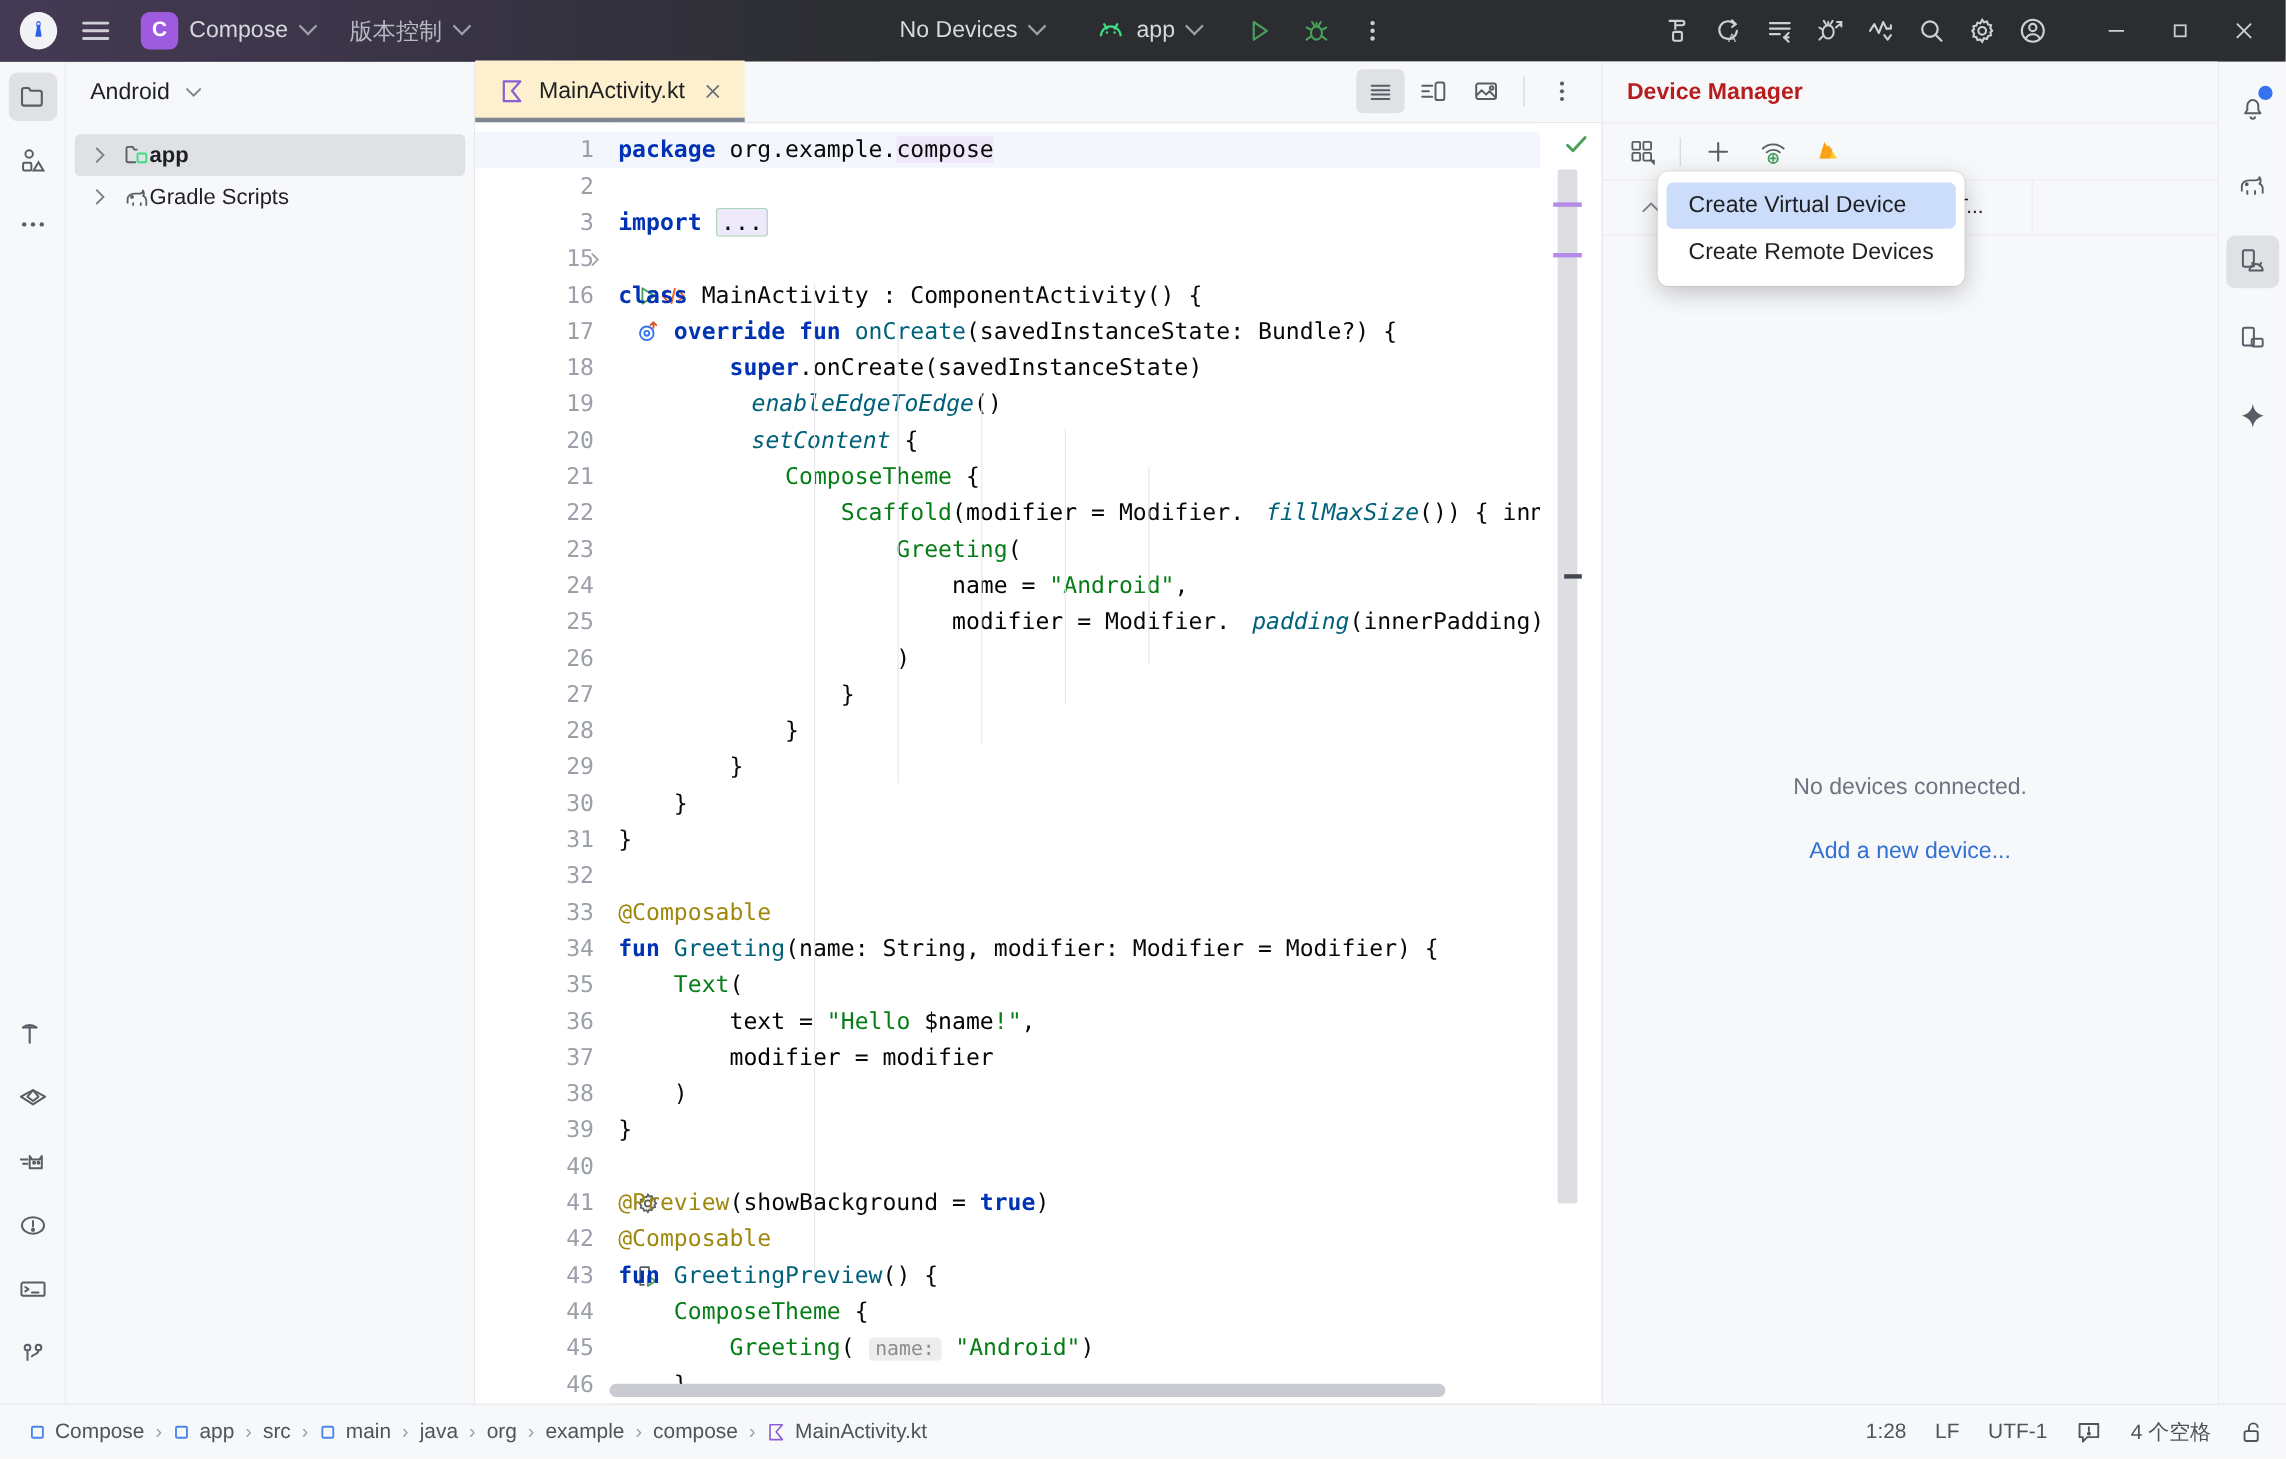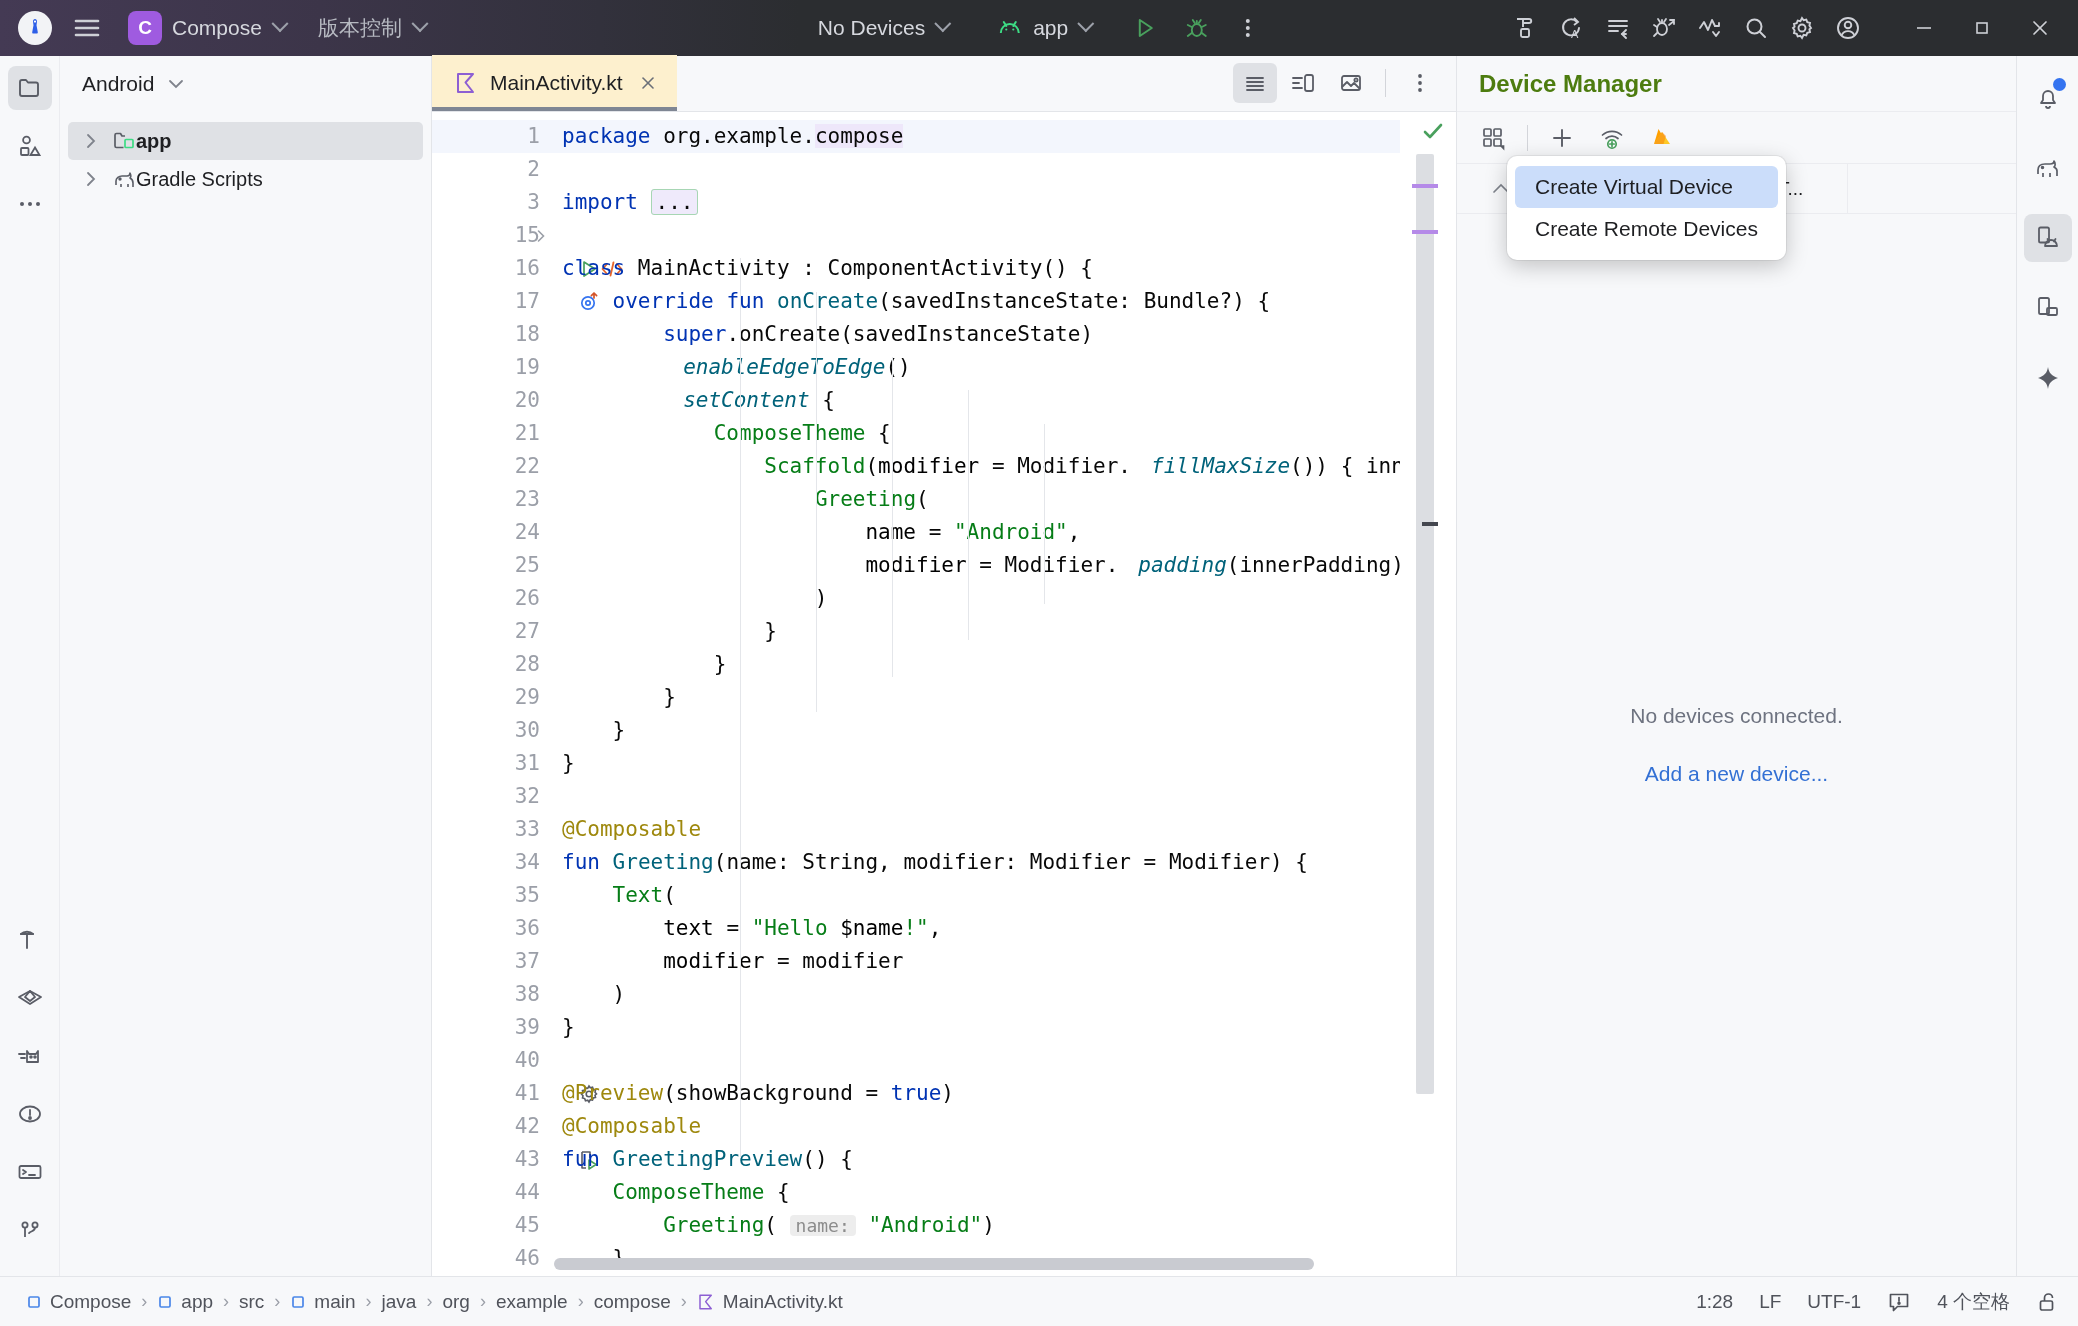--- a/index.html
+++ b/index.html
@@ -148,21 +148,21 @@
     font-size: 21px;
     white-space: pre;
   }
   .ln-row { text-align: right; padding-right: 14px; color: #9B9FA8; position: relative; }
   .ln-row .gicon { position: absolute; right: -46px; top: 0; height: 33px; display:flex; align-items:center; }
   .ln-row .gicon2 { position: absolute; right: -70px; top: 0; height: 33px; display:flex; align-items:center; }
   .ln-row.cur { background: #F3F6FD; }
   .code-row { color: #080808; padding-left: 8px; }
   .code-row.cur { background: #F3F6FD; }
 
-  .k  { color: #0033B3; }           
+  .k  { color: #0033B3; font-weight: bold; }           
   .fn { color: #00627A; font-style: italic; margin-left: 20px; }  
   .cm { color: #067D17; }           
   .st { color: #067D17; }           
   .pm { color: #000000; }           
   .an { color: #9E880D; }           
   .tp { color: #00627A; }           
   .hl { background: #EEE7FA; }      
   .hint {
     background:#EDEDED; color:#8C8C8C; border-radius:4px; padding:0 6px; font-size:18px;
   }
@@ -185,21 +185,21 @@
 
   
   .devmgr {
     width: 560px; flex: 0 0 560px;
     background: #F7F8FA;
     border-left: 1px solid #E3E5E9;
     display: flex; flex-direction: column;
     position: relative;
   }
   .dm-head { height: 56px; flex:0 0 56px; display:flex; align-items:center; padding-left: 22px; border-bottom:1px solid #EBECF0;}
-  .dm-title { font-size: 24px; font-weight: 700; color:#4d7c0f; }
+  .dm-title { font-size: 21px; font-weight: 700; color:#b91c1c; }
   .dm-toolbar { height: 52px; flex:0 0 52px; display:flex; align-items:center; padding-left: 14px; gap: 6px; border-bottom:1px solid #EBECF0;}
   .dm-tb-btn { width: 44px; height:40px; display:flex;align-items:center;justify-content:center;border-radius:6px; cursor:default;}
   .dm-sep { width:1px; height:26px; background:#D3D5DA; margin: 0 6px; }
   .dm-table-head {
     height: 50px; flex:0 0 50px; display:flex; align-items:center;
     border-bottom: 1px solid #EBECF0; font-size:19px; color:#1E1F22;
   }
   .dm-col { padding: 0 10px; display:flex; align-items:center; height:100%; }
   .dm-col + .dm-col { border-left: 1px solid #EBECF0; }
   .dm-body { flex:1 1 auto; display:flex; flex-direction:column; align-items:center; justify-content:center; gap: 34px; }

